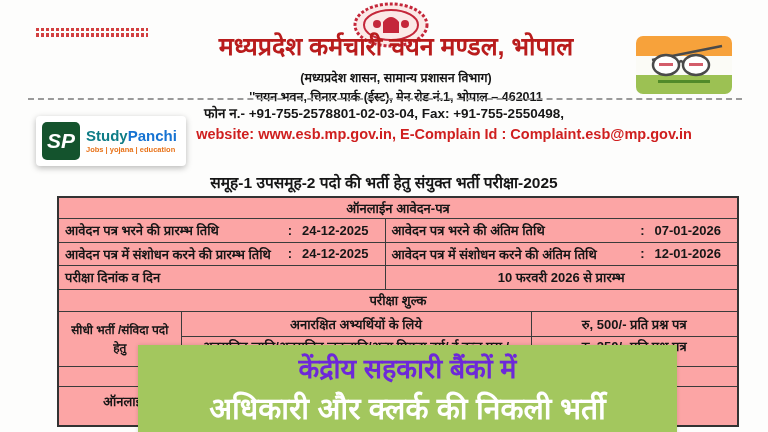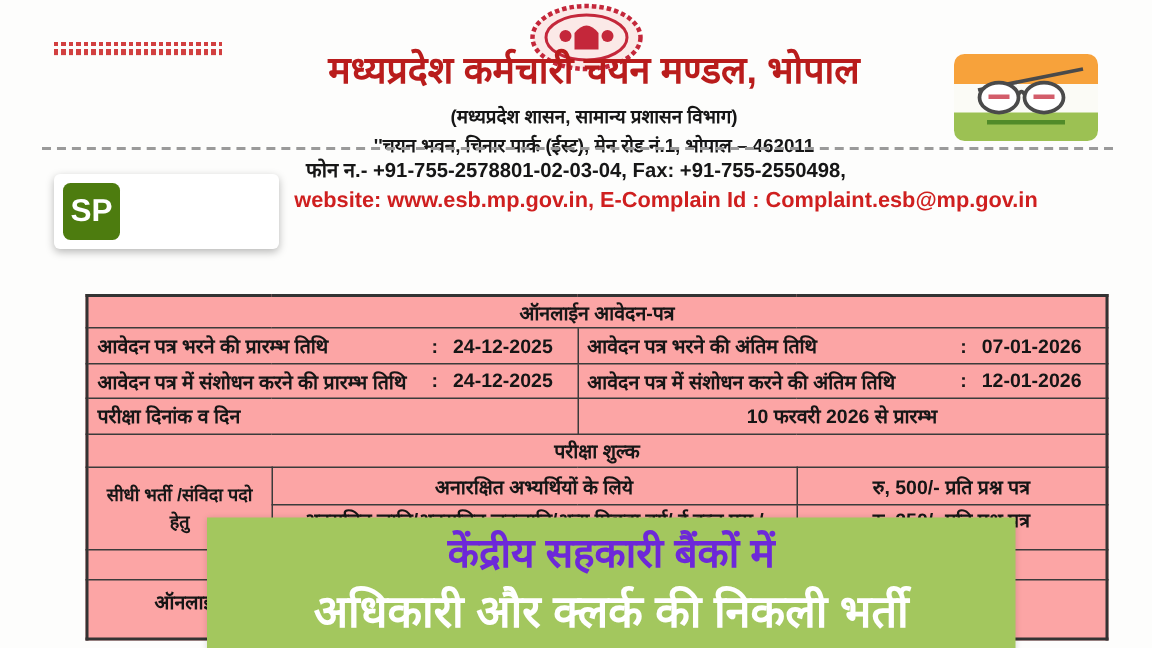--- a/index.html
+++ b/index.html
@@ -21,22 +21,22 @@
   .org-subtitle{margin-top:7px;font-size:12.5px;font-weight:bold;}
   .org-address{margin-top:2px;font-size:12.5px;font-weight:bold;}
   .swachh{position:absolute;left:636px;top:36px;width:96px;height:58px;}
 
   .dashed-divider{position:absolute;left:28px;top:98px;width:714px;border-top:2px dashed #9a9a9a;}
   .phone-line{position:absolute;left:0;top:104px;width:100%;text-align:center;font-size:13.5px;font-weight:bold;}
 
   
   .sp-card{position:absolute;left:36px;top:116px;width:150px;height:50px;background:#ffffff;border-radius:4px;
            box-shadow:0 2px 6px rgba(0,0,0,.28);display:flex;align-items:center;padding:4px 6px;box-sizing:border-box;}
-  .sp-badge{width:38px;height:38px;background:#4d7c0f;border-radius:5px;color:#fff;font-weight:900;font-size:21px;
-            display:flex;align-items:center;justify-content:center;flex:0 0 auto;}
+  .sp-badge{width:38px;height:38px;background:#14532d;border-radius:5px;color:#fff;font-weight:900;font-size:21px;
+            display:flex;align-items:center;justify-content:center;font-style:italic;flex:0 0 auto;}
   .sp-text{margin-left:6px;line-height:1.05;}
   .sp-name{font-size:15px;font-weight:bold;white-space:nowrap;}
   .sp-name .n1{color:#0e7c86;}
   .sp-name .n2{color:#1673d2;}
   .sp-tagline{margin-top:3px;font-size:7.5px;font-weight:bold;color:#e8731a;white-space:nowrap;}
 
   .website-line{position:absolute;left:184px;top:126px;width:520px;text-align:center;color:#cf1f1f;font-size:14.5px;font-weight:bold;white-space:nowrap;}
 
   
   .notice-title{position:absolute;left:0;top:171px;width:100%;text-align:center;font-size:15.5px;font-weight:bold;}
@@ -107,24 +107,29 @@
       </g>
     </svg>
   </div>
 
   <div class="dashed-divider"></div>
 
   <div class="phone-line">फोन न.- +91-755-2578801-02-03-04, Fax: +91-755-2550498,</div>
 
   <div class="sp-card">
     <div class="sp-badge">SP</div>
+    <div class="sp-text">
+      <div class="sp-name"><span class="n1">Study</span><span class="n2">Panchi</span></div>
+      <div class="sp-tagline">Jobs | yojana | education</div>
+    </div>
   </div>
 
   <div class="website-line">website: www.esb.mp.gov.in,  E-Complain Id : Complaint.esb@mp.gov.in</div>
 
+  <div class="notice-title">समूह-1 उपसमूह-2 पदो की भर्ती हेतु संयुक्त भर्ती परीक्षा-2025</div>
 
   <table class="notice">
     <colgroup>
         <col style="width:123px">
         <col style="width:204px">
         <col style="width:146px">
         <col style="width:207px">
       </colgroup>
     <tbody>
         <tr style="height:21px">

